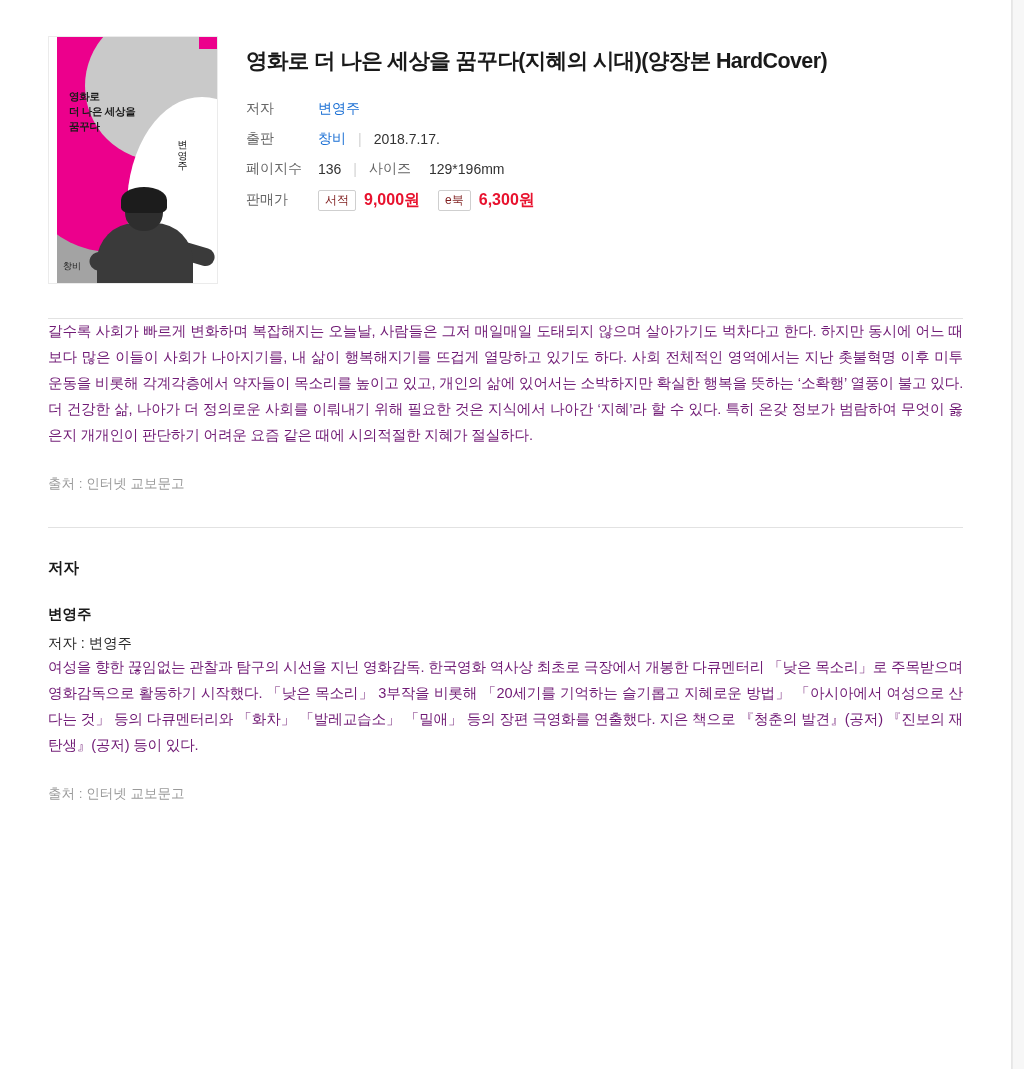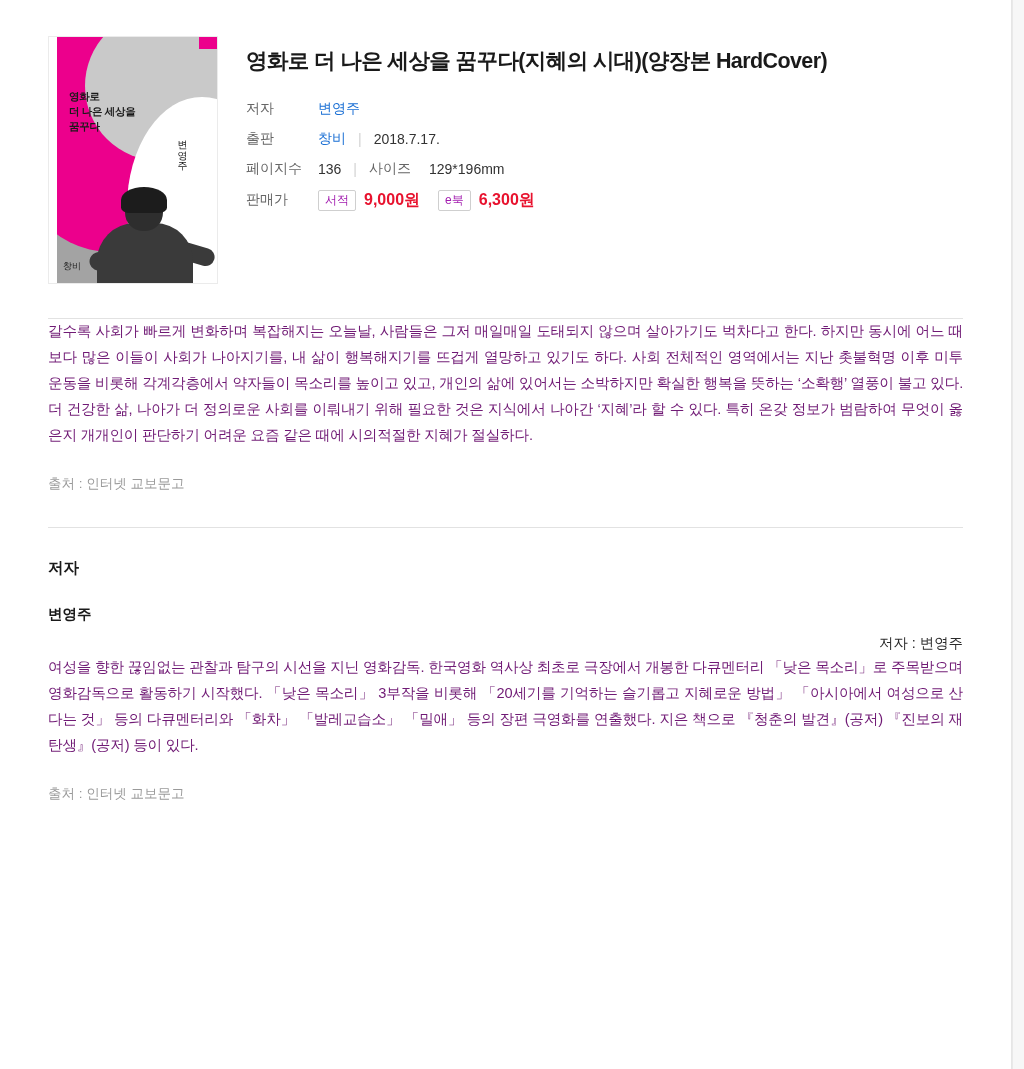--- a/index.html
+++ b/index.html
@@ -185,21 +185,21 @@
   }
   .sep {
     display: inline-block;
     color: #d2d2d2;
     margin: 0 12px;
   }
   .meta-val { color: #333; }
   .badge {
     display: inline-block;
     border: 1px solid #cfcfcf;
-    color: #a21caf;
+    color: #7f1d1d;
     font-size: 12px;
     padding: 2px 6px;
     margin-right: 8px;
     border-radius: 2px;
     background: #fff;
     line-height: 1.2;
   }
   .price {
     color: #e8122e;
     font-weight: bold;
@@ -239,21 +239,20 @@
   .author-name {
     font-size: 14.5px;
     font-weight: bold;
     color: #1a1a1a;
     margin: 26px 0 10px 0;
   }
   .author-sub {
     font-size: 14.4px;
     color: #2b2b2b;
     margin: 0 0 2px 0;
-    text-align: right;
   }
 </style>
 </head>
 <body>
 
 <div class="page">
 
   <div class="book-head">
 
     <div class="cover">

